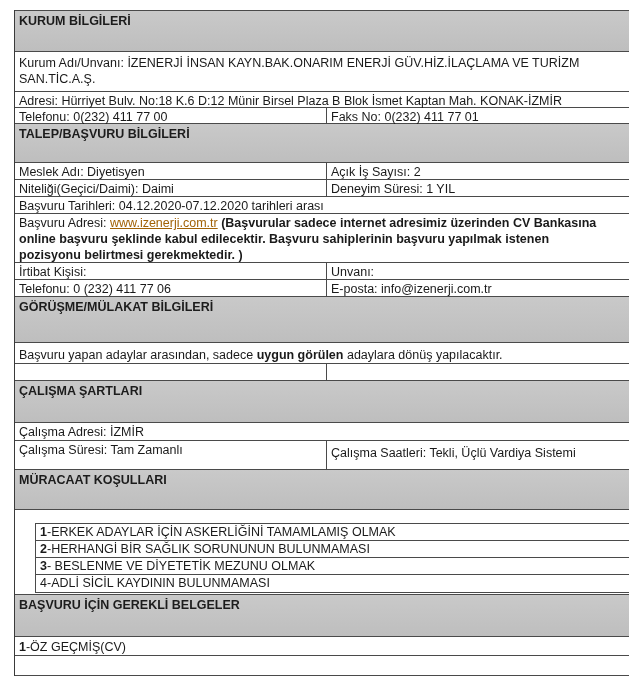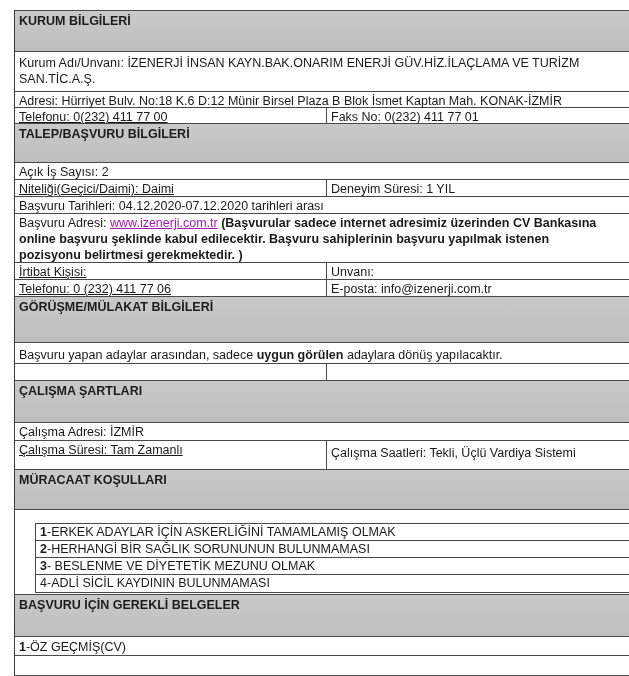--- a/index.html
+++ b/index.html
@@ -22,31 +22,31 @@
       box-sizing: border-box;
     }
     .row.top { border-top: 1px solid #4a4a4a; }
     .cell {
       box-sizing: border-box;
       padding: 1px 4px 0 4px;
       line-height: 16px;
       white-space: nowrap;
     }
     .cell.full { flex: 1; white-space: normal; }
-    .cell.left { width: 312px; border-right: 1px solid #4a4a4a; text-decoration: underline; }
+    .cell.left { width: 312px; border-right: 1px solid #4a4a4a; }
     .cell.right { flex: 1; }
     .hdr {
       background: #c4c4c4;
       background-image: linear-gradient(180deg, #c9c9c9 0%, #bebebe 100%);
       font-weight: bold;
       color: #1c1c1c;
     }
     .hdr .cell { padding-top: 2px; }
     .bold { font-weight: bold; }
-    .link { text-decoration: underline; color: #a21caf; }
+    .link { text-decoration: underline; color: #a16207; }
     .list-area {
       position: relative;
       border-bottom: 1px solid #4a4a4a;
       box-sizing: border-box;
     }
     .inner-list {
       position: absolute; left: 20px; top: 13px;
       width: 598px;
       border: 1px solid #4a4a4a;
       box-sizing: border-box;
@@ -78,20 +78,21 @@
   </div>
   <div class="row" style="height:16px;">
     <div class="cell left">Telefonu: 0(232) 411 77 00</div>
     <div class="cell right">Faks No: 0(232) 411 77 01</div>
   </div>
 
   <div class="row hdr" style="height:39px;">
     <div class="cell full">TALEP/BAŞVURU BİLGİLERİ</div>
   </div>
   <div class="row" style="height:17px;">
+    <div class="cell left">Meslek Adı:  Diyetisyen</div>
     <div class="cell right">Açık İş Sayısı: 2</div>
   </div>
   <div class="row" style="height:17px;">
     <div class="cell left">Niteliği(Geçici/Daimi): Daimi</div>
     <div class="cell right">Deneyim Süresi: 1 YIL</div>
   </div>
   <div class="row" style="height:17px;">
     <div class="cell full">Başvuru Tarihleri: 04.12.2020-07.12.2020 tarihleri arası</div>
   </div>
   <div class="row" style="height:49px;">

